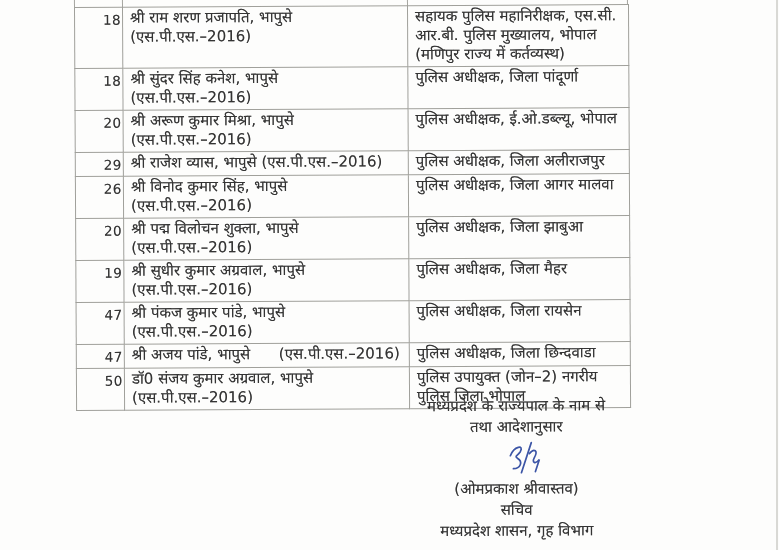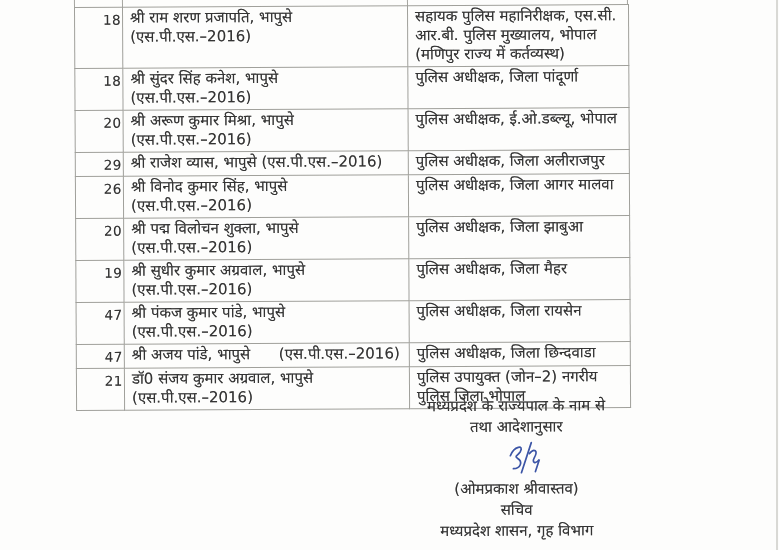--- a/index.html
+++ b/index.html
@@ -117,21 +117,21 @@
         <td class="cell-name">श्री पंकज कुमार पांडे, भापुसे
 (एस.पी.एस.–2016)</td>
         <td class="cell-desig">पुलिस अधीक्षक, जिला रायसेन</td>
       </tr>
       <tr class="r9">
         <td class="cell-no">47</td>
         <td class="cell-name">श्री अजय पांडे, भापुसे      (एस.पी.एस.–2016)</td>
         <td class="cell-desig">पुलिस अधीक्षक, जिला छिन्दवाडा</td>
       </tr>
       <tr class="r10">
-        <td class="cell-no">21</td>
+        <td class="cell-no">50</td>
         <td class="cell-name">डॉ0 संजय कुमार अग्रवाल, भापुसे
 (एस.पी.एस.–2016)</td>
         <td class="cell-desig">पुलिस उपायुक्त (जोन–2) नगरीय
 पुलिस जिला भोपाल</td>
       </tr>
     </tbody>
   </table>
 
   <div class="footer-block">
     <div>मध्यप्रदेश के राज्यपाल के नाम से</div>

